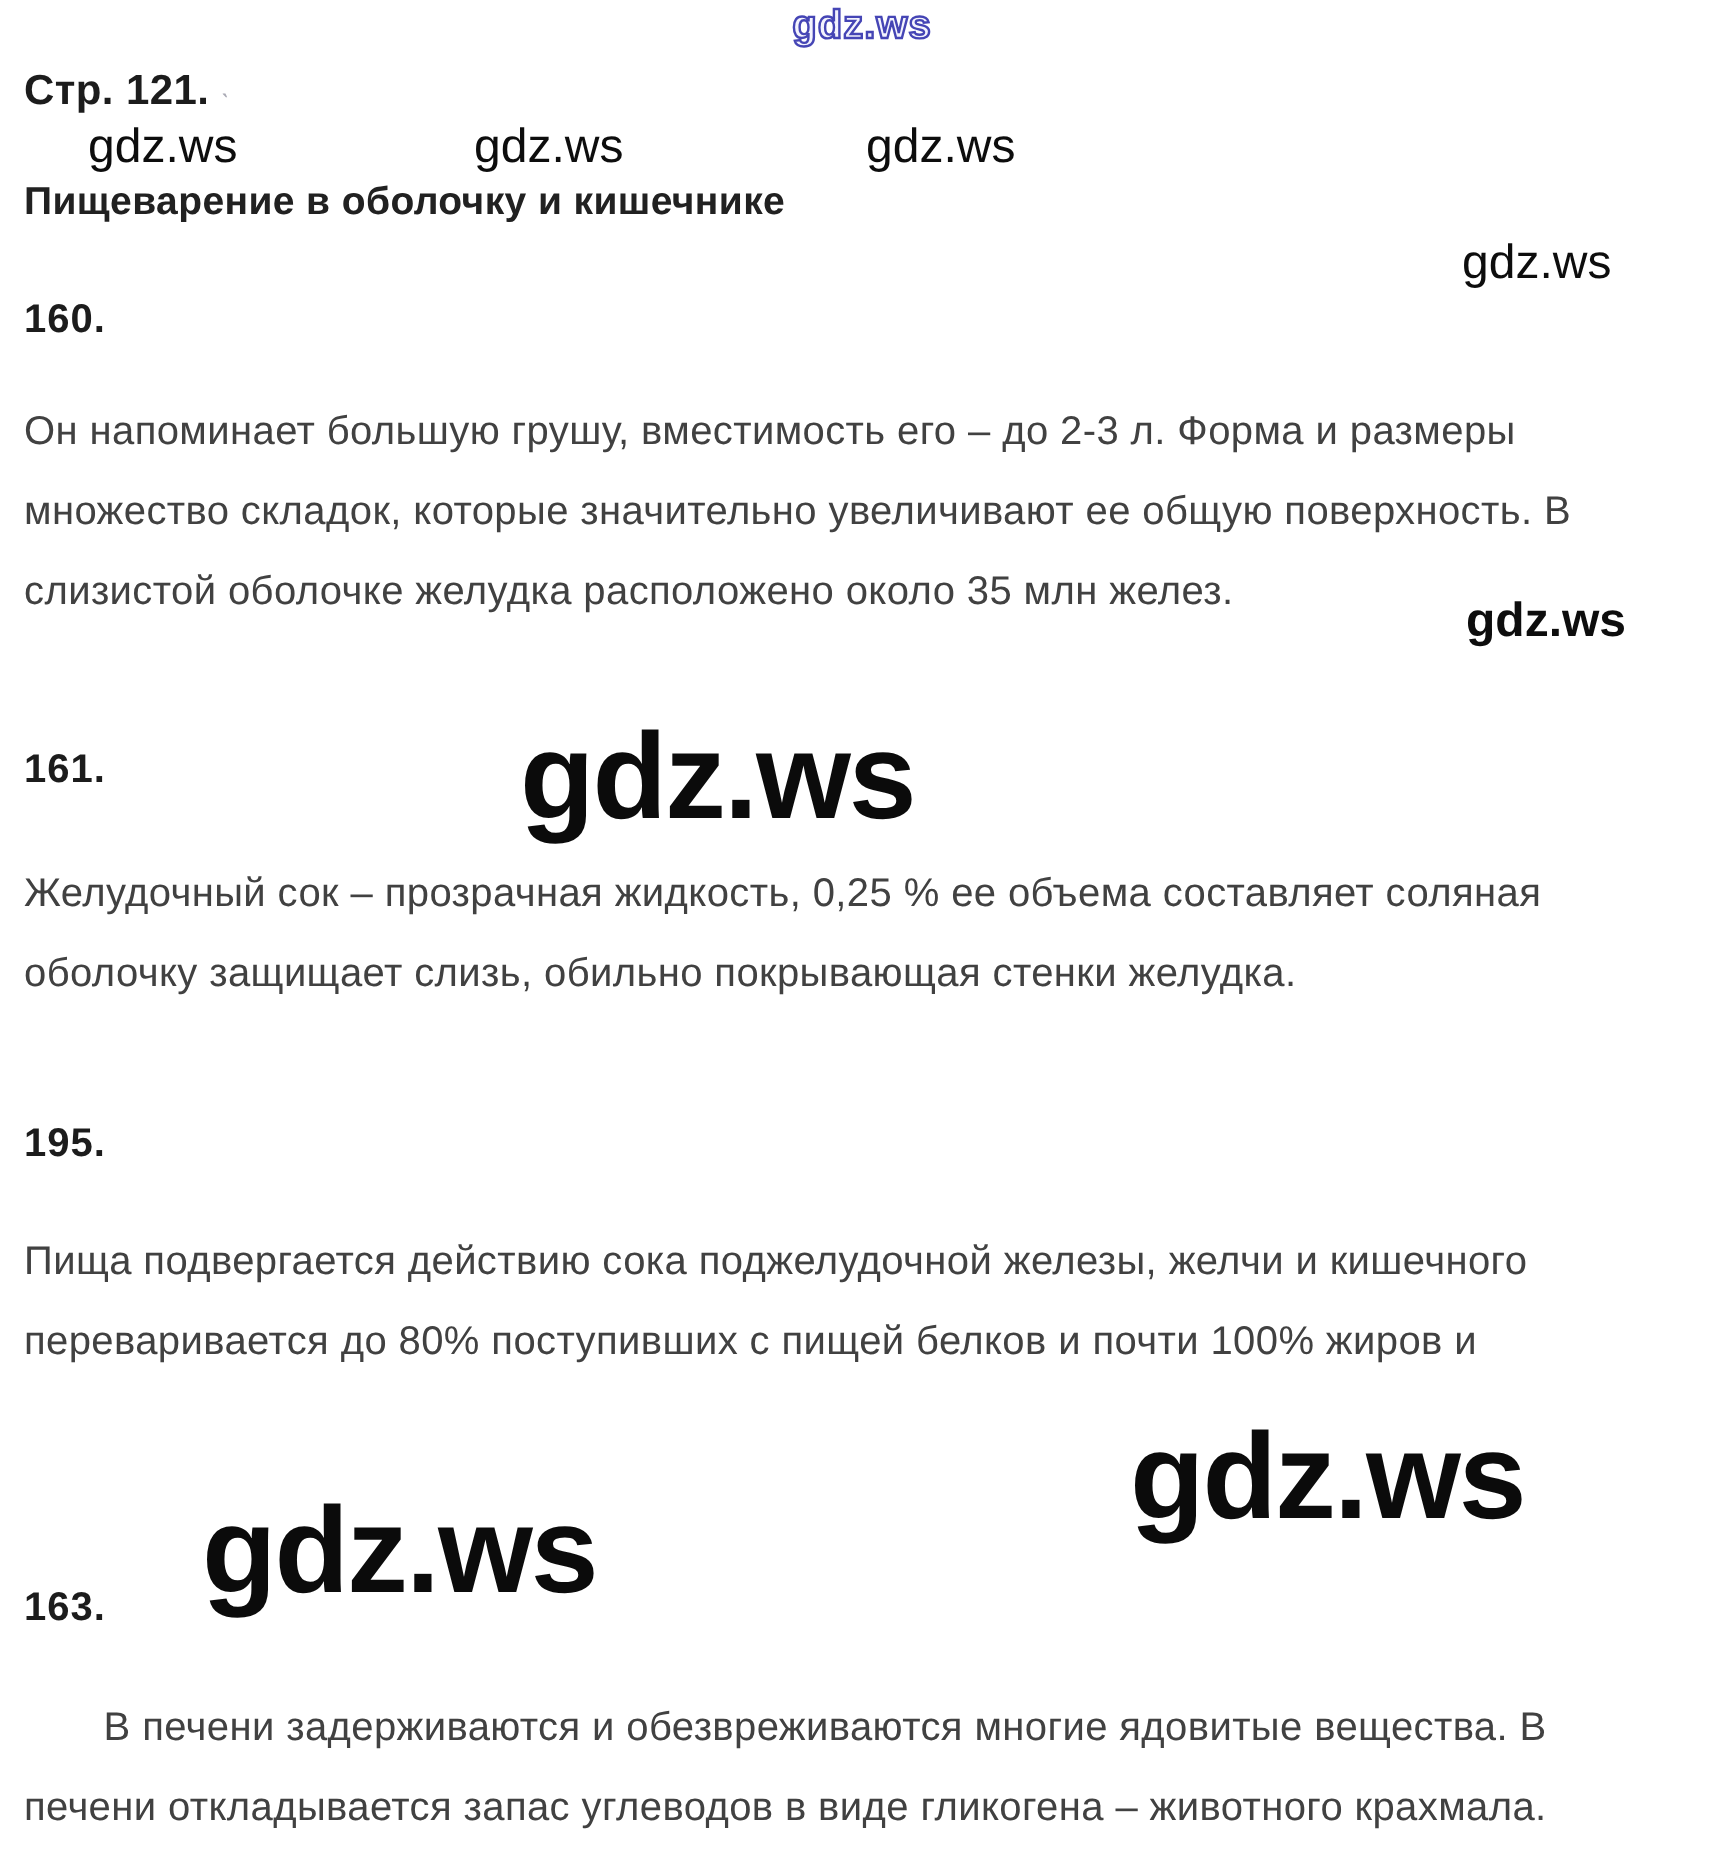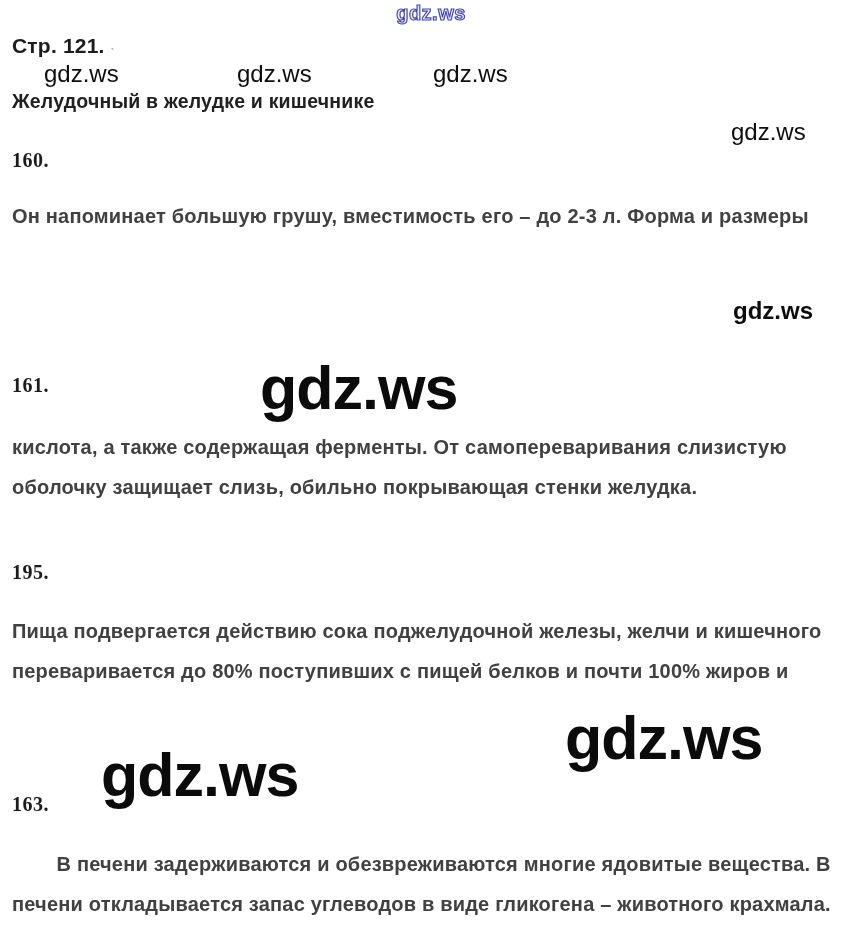--- a/index.html
+++ b/index.html
@@ -43,33 +43,33 @@
     font-size: 19.5px; font-weight: 700;
     color: #212121; letter-spacing: 0.2px;
   }
 
   .wm-header-right { left: 731px; top: 120px; font-size: 24px; font-weight: 500; }
   .wm-inline-right { left: 733px; top: 299px; font-size: 24px; font-weight: 600; }
 
   .task-num {
     left: 12px;
     font-size: 20px; font-weight: 700;
-    color: #1c1c1c; letter-spacing: 0.5px; font-family: Liberation Serif, serif;
+    color: #1c1c1c; letter-spacing: 0.5px;
   }
   .num-160 { top: 149px; }
   .num-161 { top: 374px; }
   .num-162 { top: 561px; }
   .num-163 { top: 793px; text-align: right; }
 
   .para {
     position: absolute; left: 12px;
     color: #414141;
     font-size: 20px; letter-spacing: 0.2px;
   }
-  .para .line { height: 40px; line-height: 40px; white-space: nowrap; font-weight: bold; }
+  .para .line { height: 40px; line-height: 40px; white-space: nowrap; }
   .para-160 { top: 196px; }
   .para-161 { top: 427px; }
   .para-162 { top: 611px; }
   .para-163 { top: 844px; text-align: right; }
 
   .wm-big {
     font-size: 61px; font-weight: 700;
     letter-spacing: -1px; color: #0b0b0b;
   }
   .wm-big-center { left: 260px; top: 358px; }
@@ -82,35 +82,37 @@
 <div class="abs wm-top">gdz.ws</div>
 
 <div class="abs page-title">
   <span>Стр. 121.</span><span class="page-title-mark">ˎ</span>
 </div>
 
 <div class="abs wm wm-sm wm-row-1">gdz.ws</div>
 <div class="abs wm wm-sm wm-row-2">gdz.ws</div>
 <div class="abs wm wm-sm wm-row-3">gdz.ws</div>
 
-<div class="abs section-heading">Желудочный в желудке и кишечнике</div>
+<div class="abs section-heading">Пищеварение в оболочку и кишечнике</div>
 
 <div class="abs wm wm-header-right">gdz.ws</div>
 
 <div class="abs task-num num-160">160.</div>
 <div class="para para-160">
   <div class="line">Он напоминает большую грушу, вместимость его – до 2-3 л. Форма и размеры</div>
+  <div class="line">множество складок, которые значительно увеличивают ее общую поверхность. В</div>
+  <div class="line">слизистой оболочке желудка расположено около 35 млн желез.</div>
 </div>
 
 <div class="abs wm wm-inline-right">gdz.ws</div>
 
 <div class="abs task-num num-161">161.</div>
 <div class="abs wm wm-big wm-big-center">gdz.ws</div>
 <div class="para para-161">
-  <div class="line">кислота, а также содержащая ферменты. От самопереваривания слизистую</div>
+  <div class="line">Желудочный сок – прозрачная жидкость, 0,25 % ее объема составляет соляная</div>
   <div class="line">оболочку защищает слизь, обильно покрывающая стенки желудка.</div>
 </div>
 
 <div class="abs task-num num-162">195.</div>
 <div class="para para-162">
   <div class="line">Пища подвергается действию сока поджелудочной железы, желчи и кишечного</div>
   <div class="line">переваривается до 80% поступивших с пищей белков и почти 100% жиров и</div>
 </div>
 
 <div class="abs wm wm-big wm-big-right">gdz.ws</div>

